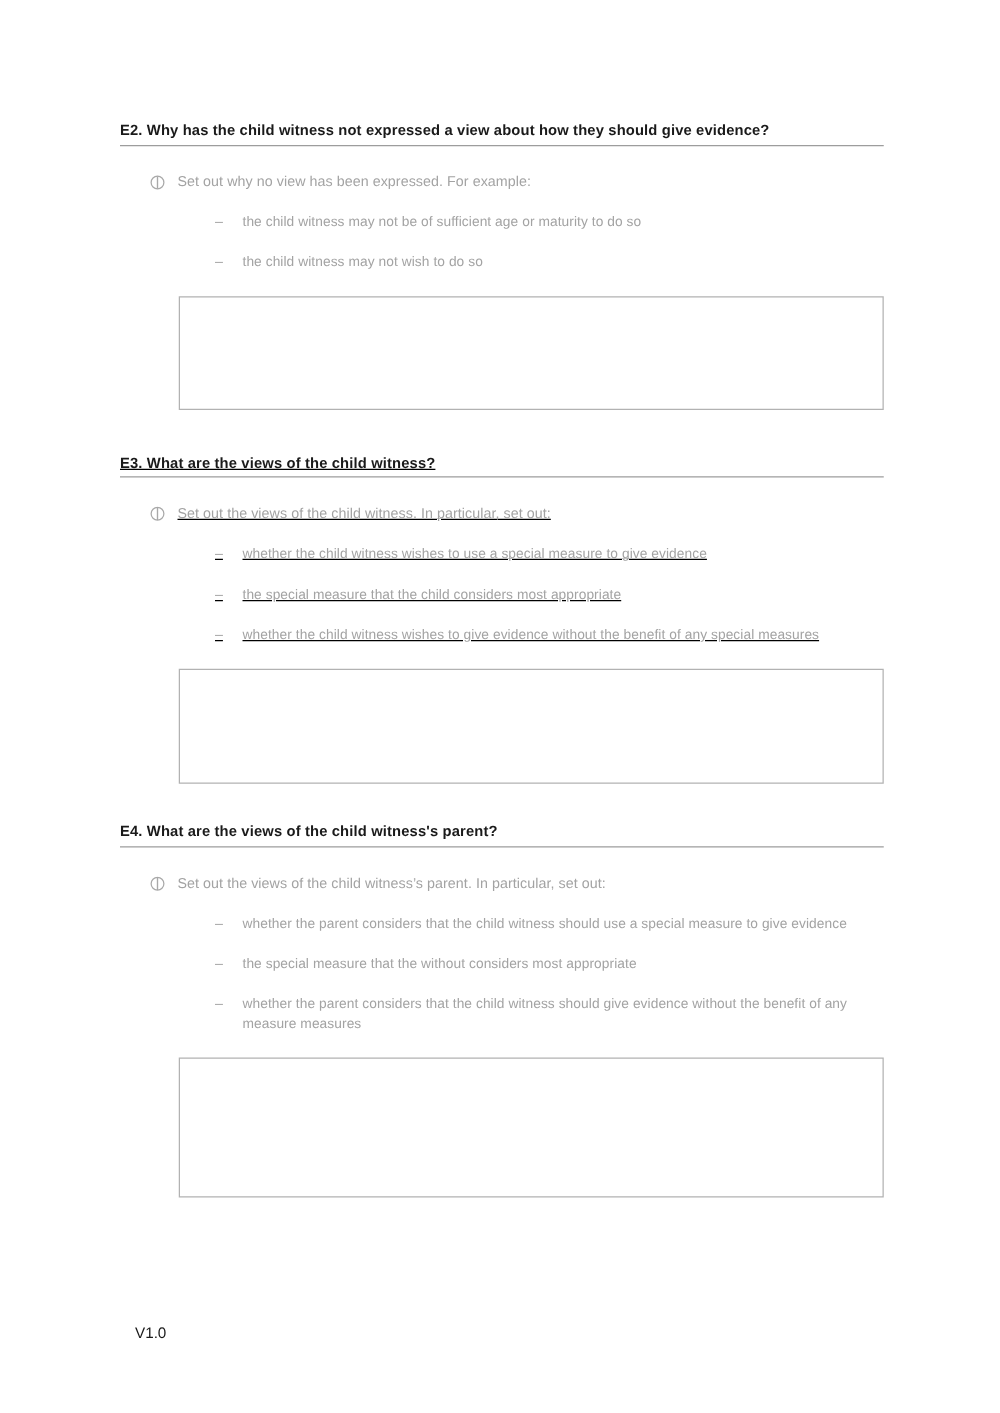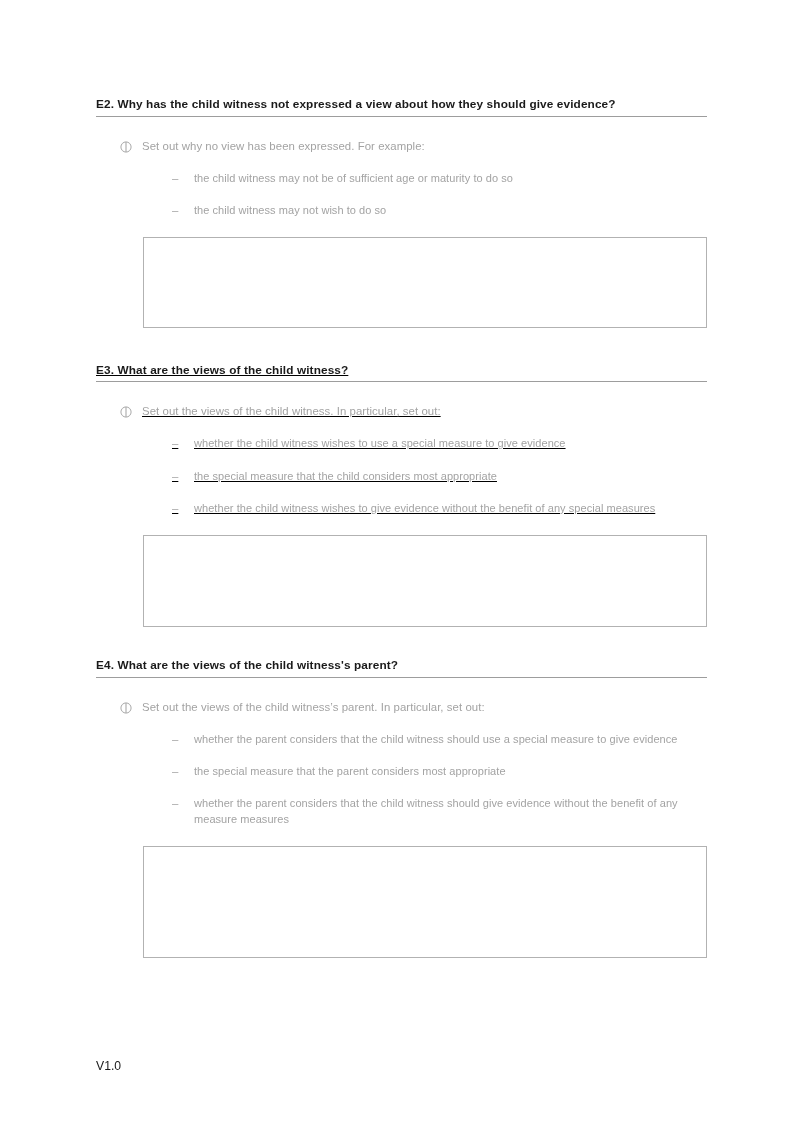--- a/index.html
+++ b/index.html
@@ -44,21 +44,21 @@
     margin: 0;
     padding: 0 0 3px 0;
     border-bottom: 1.6px solid #9d9d9d;
     width: 611px;
     box-sizing: border-box;
   }
 
   
   .guidance {
     display: flex;
-    align-items: center;
+    align-items: flex-start;
     margin-top: 21px;
     padding-left: 24px;
   }
   .info-icon {
     flex: 0 0 auto;
     width: 12px;
     height: 12px;
     margin-top: 2px;
     margin-right: 10px;
     position: relative;
@@ -111,21 +111,21 @@
   .answer-box.h-small { height: 91px; }
   .answer-box.h-medium { height: 92px; }
   .answer-box.h-large { height: 112px; }
 
   .block-gap-e3 { margin-top: 34px; text-decoration: underline; }
   .block-gap-e4 { margin-top: 30px; }
 
   
   .footer {
     position: absolute;
-    left: 96px;
+    left: 108px;
     top: 1058px;
     font-size: 12.2px;
     color: #1a1a1a;
     line-height: 16px;
   }
 </style>
 </head>
 <body>
 
 <div class="page">
@@ -202,21 +202,21 @@
         <span class="guidance-text">Set out the views of the child witness’s parent. In particular, set out:</span>
       </div>
 
       <ul class="sub-list">
         <li class="sub-item">
           <span class="sub-dash">–</span>
           <span class="sub-text">whether the parent considers that the child witness should use a special measure to give evidence</span>
         </li>
         <li class="sub-item">
           <span class="sub-dash">–</span>
-          <span class="sub-text">the special measure that the parent considers most appropriate</span>
+          <span class="sub-text">the special measure that the without considers most appropriate</span>
         </li>
         <li class="sub-item">
           <span class="sub-dash">–</span>
           <span class="sub-text">whether the parent considers that the child witness should give evidence without the benefit of any measure measures</span>
         </li>
       </ul>
 
       <div class="answer-box h-large" title=""></div>
     </section>
 

